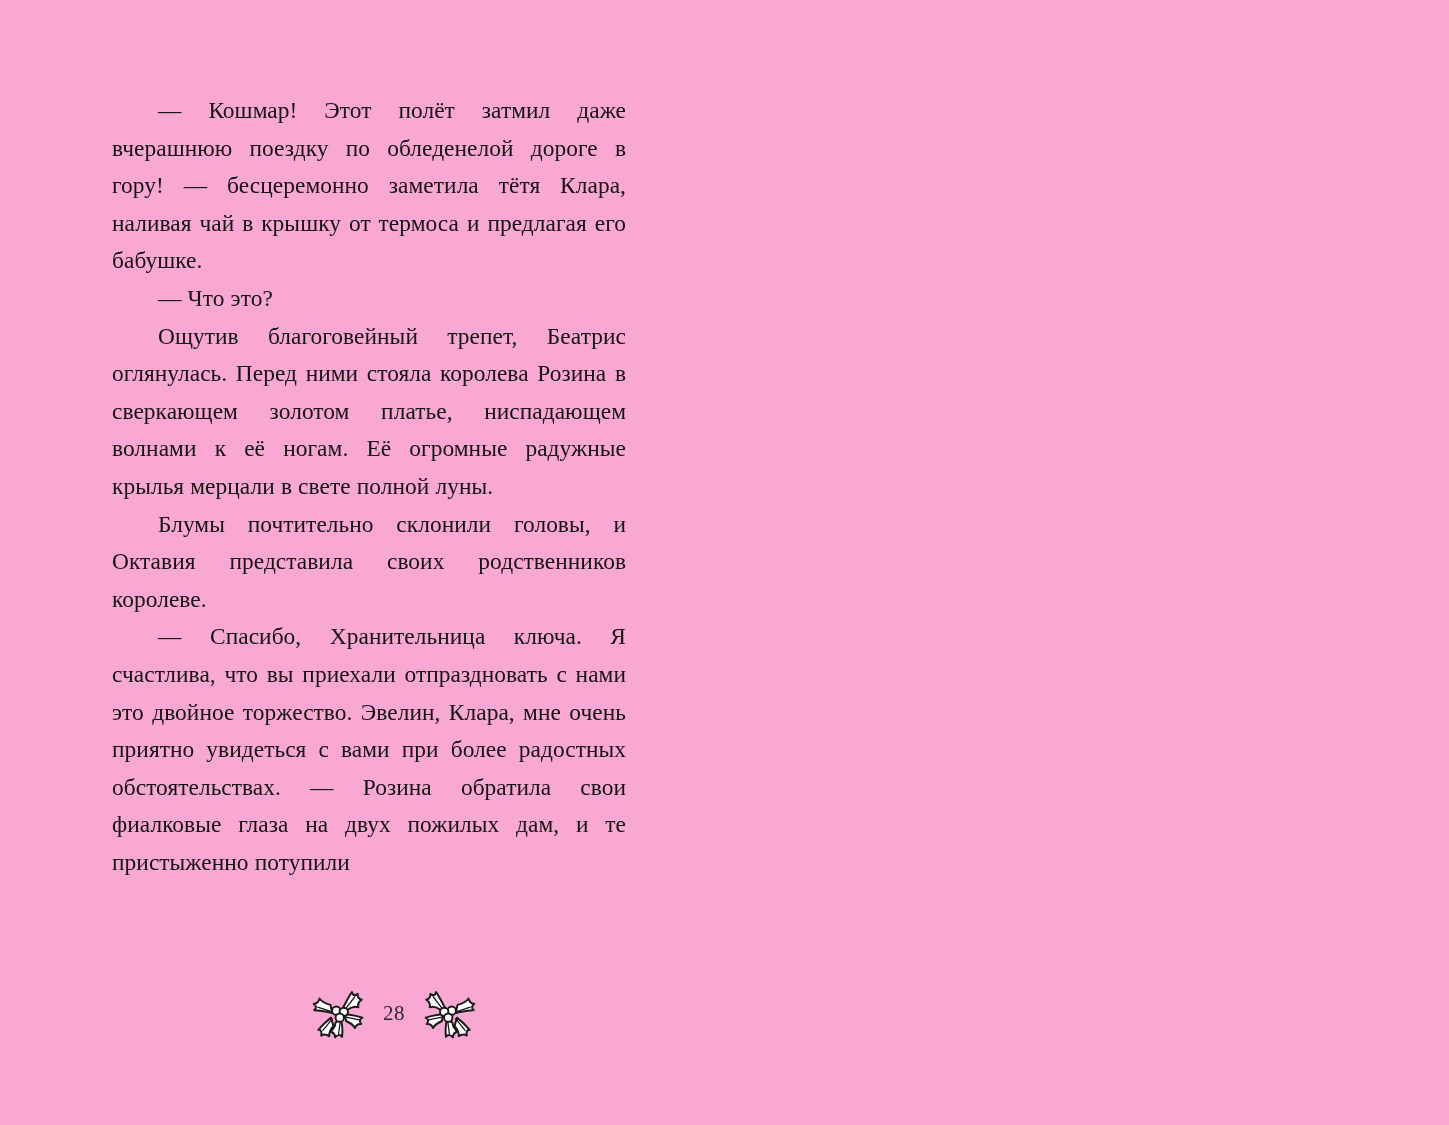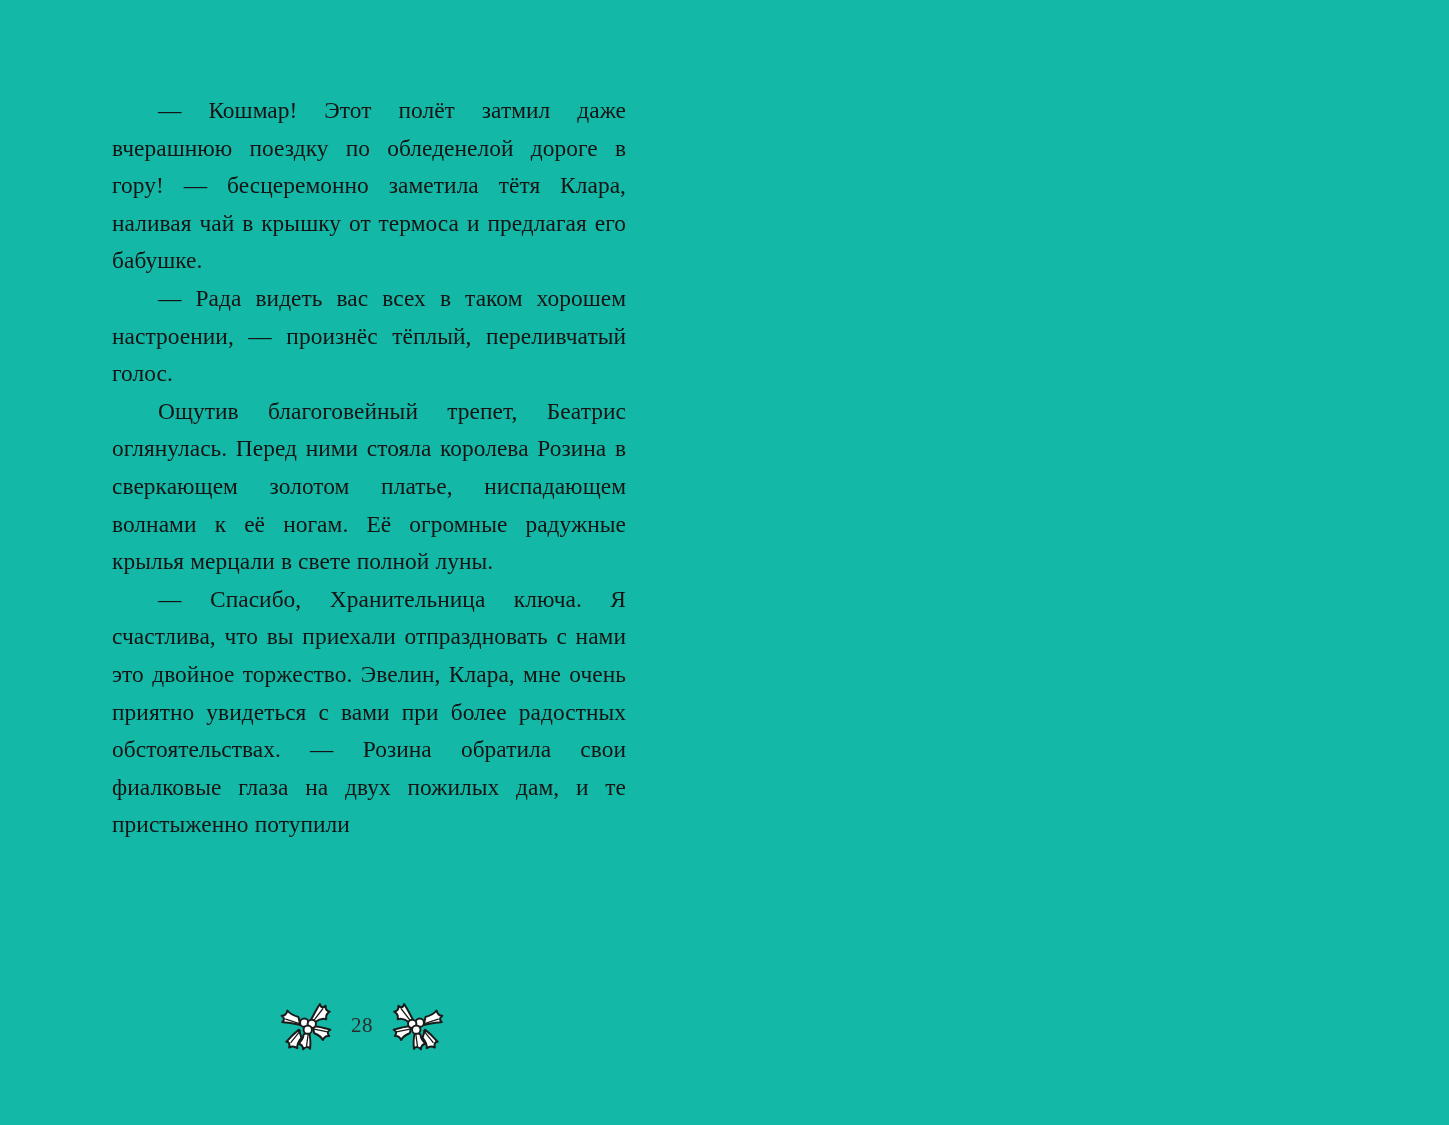--- a/index.html
+++ b/index.html
@@ -14,21 +14,21 @@
     overflow: hidden;
     font-family: "Liberation Serif", "DejaVu Serif", serif;
     color: #141414;
     -webkit-font-smoothing: antialiased;
   }
 
   .spread {
     position: relative;
     width: 1449px;
     height: 1125px;
-    background: #14b8a6;
+    background: #f9a8d4;
   }
 
   .page {
     position: absolute;
     top: 0;
     height: 1125px;
   }
   .page-left  { left: 0;   width: 724px; }
   .page-right { left: 724px; width: 725px; }
 
@@ -46,25 +46,26 @@
     font-size: 23.4px;
     line-height: 37.6px;
     letter-spacing: 0.05px;
     word-spacing: 0.2px;
     hyphens: manual;
   }
 
   
   .folio {
     position: absolute;
-    bottom: 70px;
+    bottom: 82px;
     display: flex;
     align-items: center;
     justify-content: center;
     gap: 14px;
+    margin-left: 32px;
   }
   .page-left .folio  { left: 0;   width: 724px; }
   .page-right .folio { left: 724px; width: 725px; }
 
   .folio-number {
     font-family: "Liberation Serif", "DejaVu Serif", serif;
     font-size: 21px;
     color: #2b2b2b;
     letter-spacing: 0.4px;
     min-width: 26px;
@@ -86,22 +87,23 @@
   }
 </style>
 </head>
 <body>
 
 <div class="spread">
 
   <div class="page page-left">
     <div class="text-block">
       <p class="para">— Кошмар! Этот полёт затмил даже вчерашнюю поездку по обледенелой дороге в гору! — бесцеремонно заметила тётя Клара, наливая чай в крышку от термоса и предлагая его бабушке.</p>
-      <p class="para">— Рада видеть вас всех в таком хорошем настроении, — произнёс тёплый, переливчатый голос.</p>
+      <p class="para">— Что это?</p>
       <p class="para">Ощутив благоговейный трепет, Беатрис оглянулась. Перед ними стояла королева Розина в сверкающем золотом платье, ниспадающем волнами к её ногам. Её огромные радужные крылья мерцали в свете полной луны.</p>
+      <p class="para">Блумы почтительно склонили головы, и Октавия представила своих родственников королеве.</p>
       <p class="para">— Спасибо, Хранительница ключа. Я счастлива, что вы приехали отпраздновать с нами это двойное торжество. Эвелин, Клара, мне очень приятно увидеться с вами при более радостных обстоятельствах. — Розина обратила свои фиалковые глаза на двух пожилых дам, и те пристыженно потупили</p>
     </div>
 
     <div class="folio">
       <span class="ornament">
         <svg viewBox="0 0 100 100" aria-hidden="true">
           <g fill="#ffffff" stroke="#1a1a1a" stroke-width="3.4" stroke-linejoin="round" stroke-linecap="round">
 
             <path d="M58 42 C64 32 68 22 74 14 C76 21 80 20 84 17 C83 23 86 26 91 27 C84 31 84 35 85 40 C78 38 72 40 66 45 Z"></path>
 

